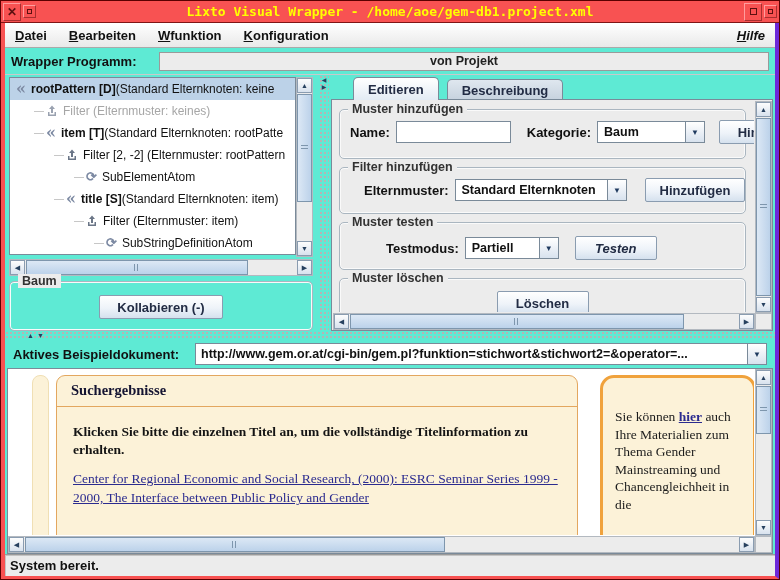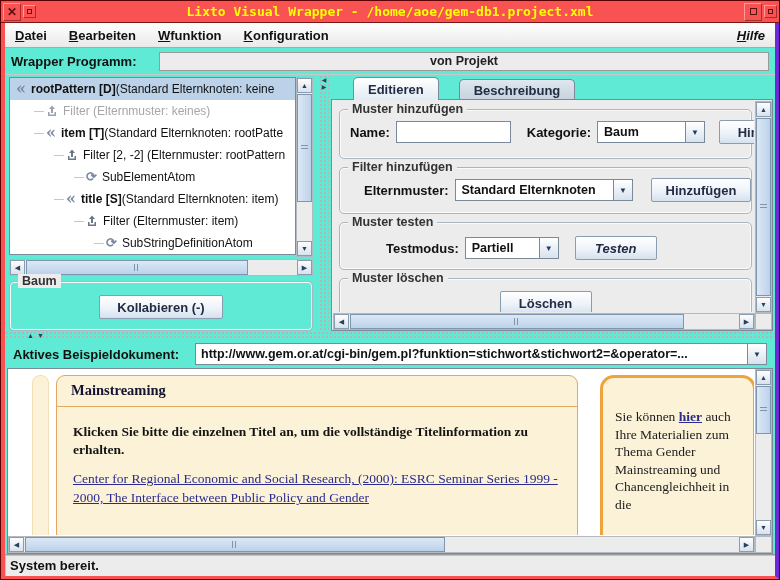--- a/index.html
+++ b/index.html
@@ -58,27 +58,27 @@
   .group-title { position:absolute; top:-8px; left:8px; background:#ececec; padding:0 4px; font-size:12.5px; font-weight:bold; color:#333; line-height:14px; }
   #baum-group { position:absolute; left:0; right:2px; top:204px; height:50px; }
   
   .btn { height:24px; background:linear-gradient(#ffffff,#eef3f9 55%,#d5e1ee); border:1px solid #8a9cb0; border-radius:2px; font-size:13px; font-weight:bold; color:#222c44; display:flex; align-items:center; justify-content:center; padding:0 12px; white-space:nowrap; flex:none; }
   #kollabieren-btn { position:absolute; left:50%; top:13px; transform:translateX(-50%); width:124px; }
   
   #vdivider { position:absolute; left:312px; top:0; width:10px; bottom:0; background-image:radial-gradient(circle,#b5b5b5 0.9px,transparent 1.1px); background-size:4px 4px; }
   .div-arrows-v { position:absolute; top:2px; left:0; width:10px; display:flex; flex-direction:column; align-items:center; font-size:6px; color:#27415f; line-height:7px; }
   
   #tabpane { position:absolute; left:324px; right:0; top:0; bottom:0; }
-  #tabs { position:absolute; top:2px; left:4px; height:22px; display:flex; gap:20px;padding-left:18px; }
+  #tabs { position:absolute; top:2px; left:4px; height:22px; display:flex; gap:8px;padding-left:18px; }
   .tab { padding:0 14px; display:flex; align-items:center; font-size:13px; font-weight:bold; color:#222c44; border:1px solid #7a8a99; border-bottom:none; border-radius:5px 5px 0 0; }
   .tab.active { background:linear-gradient(#ffffff,#e2ebf4); position:relative; z-index:2; height:23px; }
   .tab.inactive { background:linear-gradient(#dfe7ef,#c6d2de); height:21px; margin-top:2px; }
   #tab-content { position:absolute; top:24px; left:0; right:0; bottom:0; border:1px solid #7a8a99; background:#ececec; }
   #tab-viewport { position:absolute; left:1px; top:1px; right:18px; bottom:18px; overflow:hidden; }
-  .pgroup { position:relative; border:1px solid #aab6c0; border-radius:5px; box-shadow:inset 0 0 0 1px #fafafa; margin:8px 2px 4px 6px; }
+  .pgroup { position:relative; border:1px solid #aab6c0; border-radius:5px; box-shadow:inset 0 0 0 1px #fafafa; margin:8px 8px 4px 6px; }
   .pgroup-title { position:absolute; top:-8px; left:8px; background:#ececec; padding:0 4px; font-size:12.5px; font-weight:bold; color:#333; line-height:14px; white-space:nowrap; }
   .prow { display:flex; align-items:center; white-space:nowrap; padding:10px 0 8px 10px; font-size:13px; font-weight:bold; color:#111; }
   .tfield { height:22px; border:1px solid #7a8a99; background:#fff; font-family:"Liberation Sans",sans-serif; font-size:12.5px; font-weight:bold; color:#222; padding:0 4px; }
   .combo { display:flex; align-items:stretch; height:22px; border:1px solid #7a8a99; background:#fff; }
   .combo .cval { display:flex; align-items:center; padding:0 6px; font-size:12.5px; font-weight:bold; color:#111; flex:1; overflow:hidden; }
   .combo .cbtn { width:19px; background:linear-gradient(#ffffff,#d8e2ee); border-left:1px solid #7a8a99; color:#1f3a5f; font-size:8px; display:flex; align-items:center; justify-content:center; flex:none; }
   
   #hdivider { position:absolute; top:308px; left:0; right:0; height:9px; background-image:radial-gradient(circle,#b5b5b5 0.9px,transparent 1.1px); background-size:4px 4px; }
   .div-arrows-h { position:absolute; left:22px; top:1px; display:flex; gap:3px; font-size:7px; color:#27415f; }
   
@@ -322,21 +322,21 @@
         <div class="combo" id="url-combo">
           <input value="http://www.gem.or.at/cgi-bin/gem.pl?funktion=stichwort&amp;stichwort2=&amp;operator=..." style="">
           <span class="cbtn">▼</span>
         </div>
       </div>
 
       <div id="browser">
         <div id="browser-viewport">
           <div id="left-strip"></div>
           <div id="result-box">
-            <div id="result-head">Mainstreaming</div>
+            <div id="result-head">Suchergebnisse</div>
             <div id="result-body">
               <div id="intro-text">Klicken Sie bitte die einzelnen Titel an, um die vollständige Titelinformation zu erhalten.</div>
               <a class="result-link" href="#">Center for Regional Economic and Social Research, (2000): ESRC Seminar Series 1999 - 2000, The Interface between Public Policy and Gender</a>
             </div>
           </div>
           <div id="side-box">
             <span>Sie können </span><a href="#">hier</a><span> auch Ihre Materialien zum Thema Gender Mainstreaming und Chancengleichheit in die</span>
           </div>
         </div>
 

